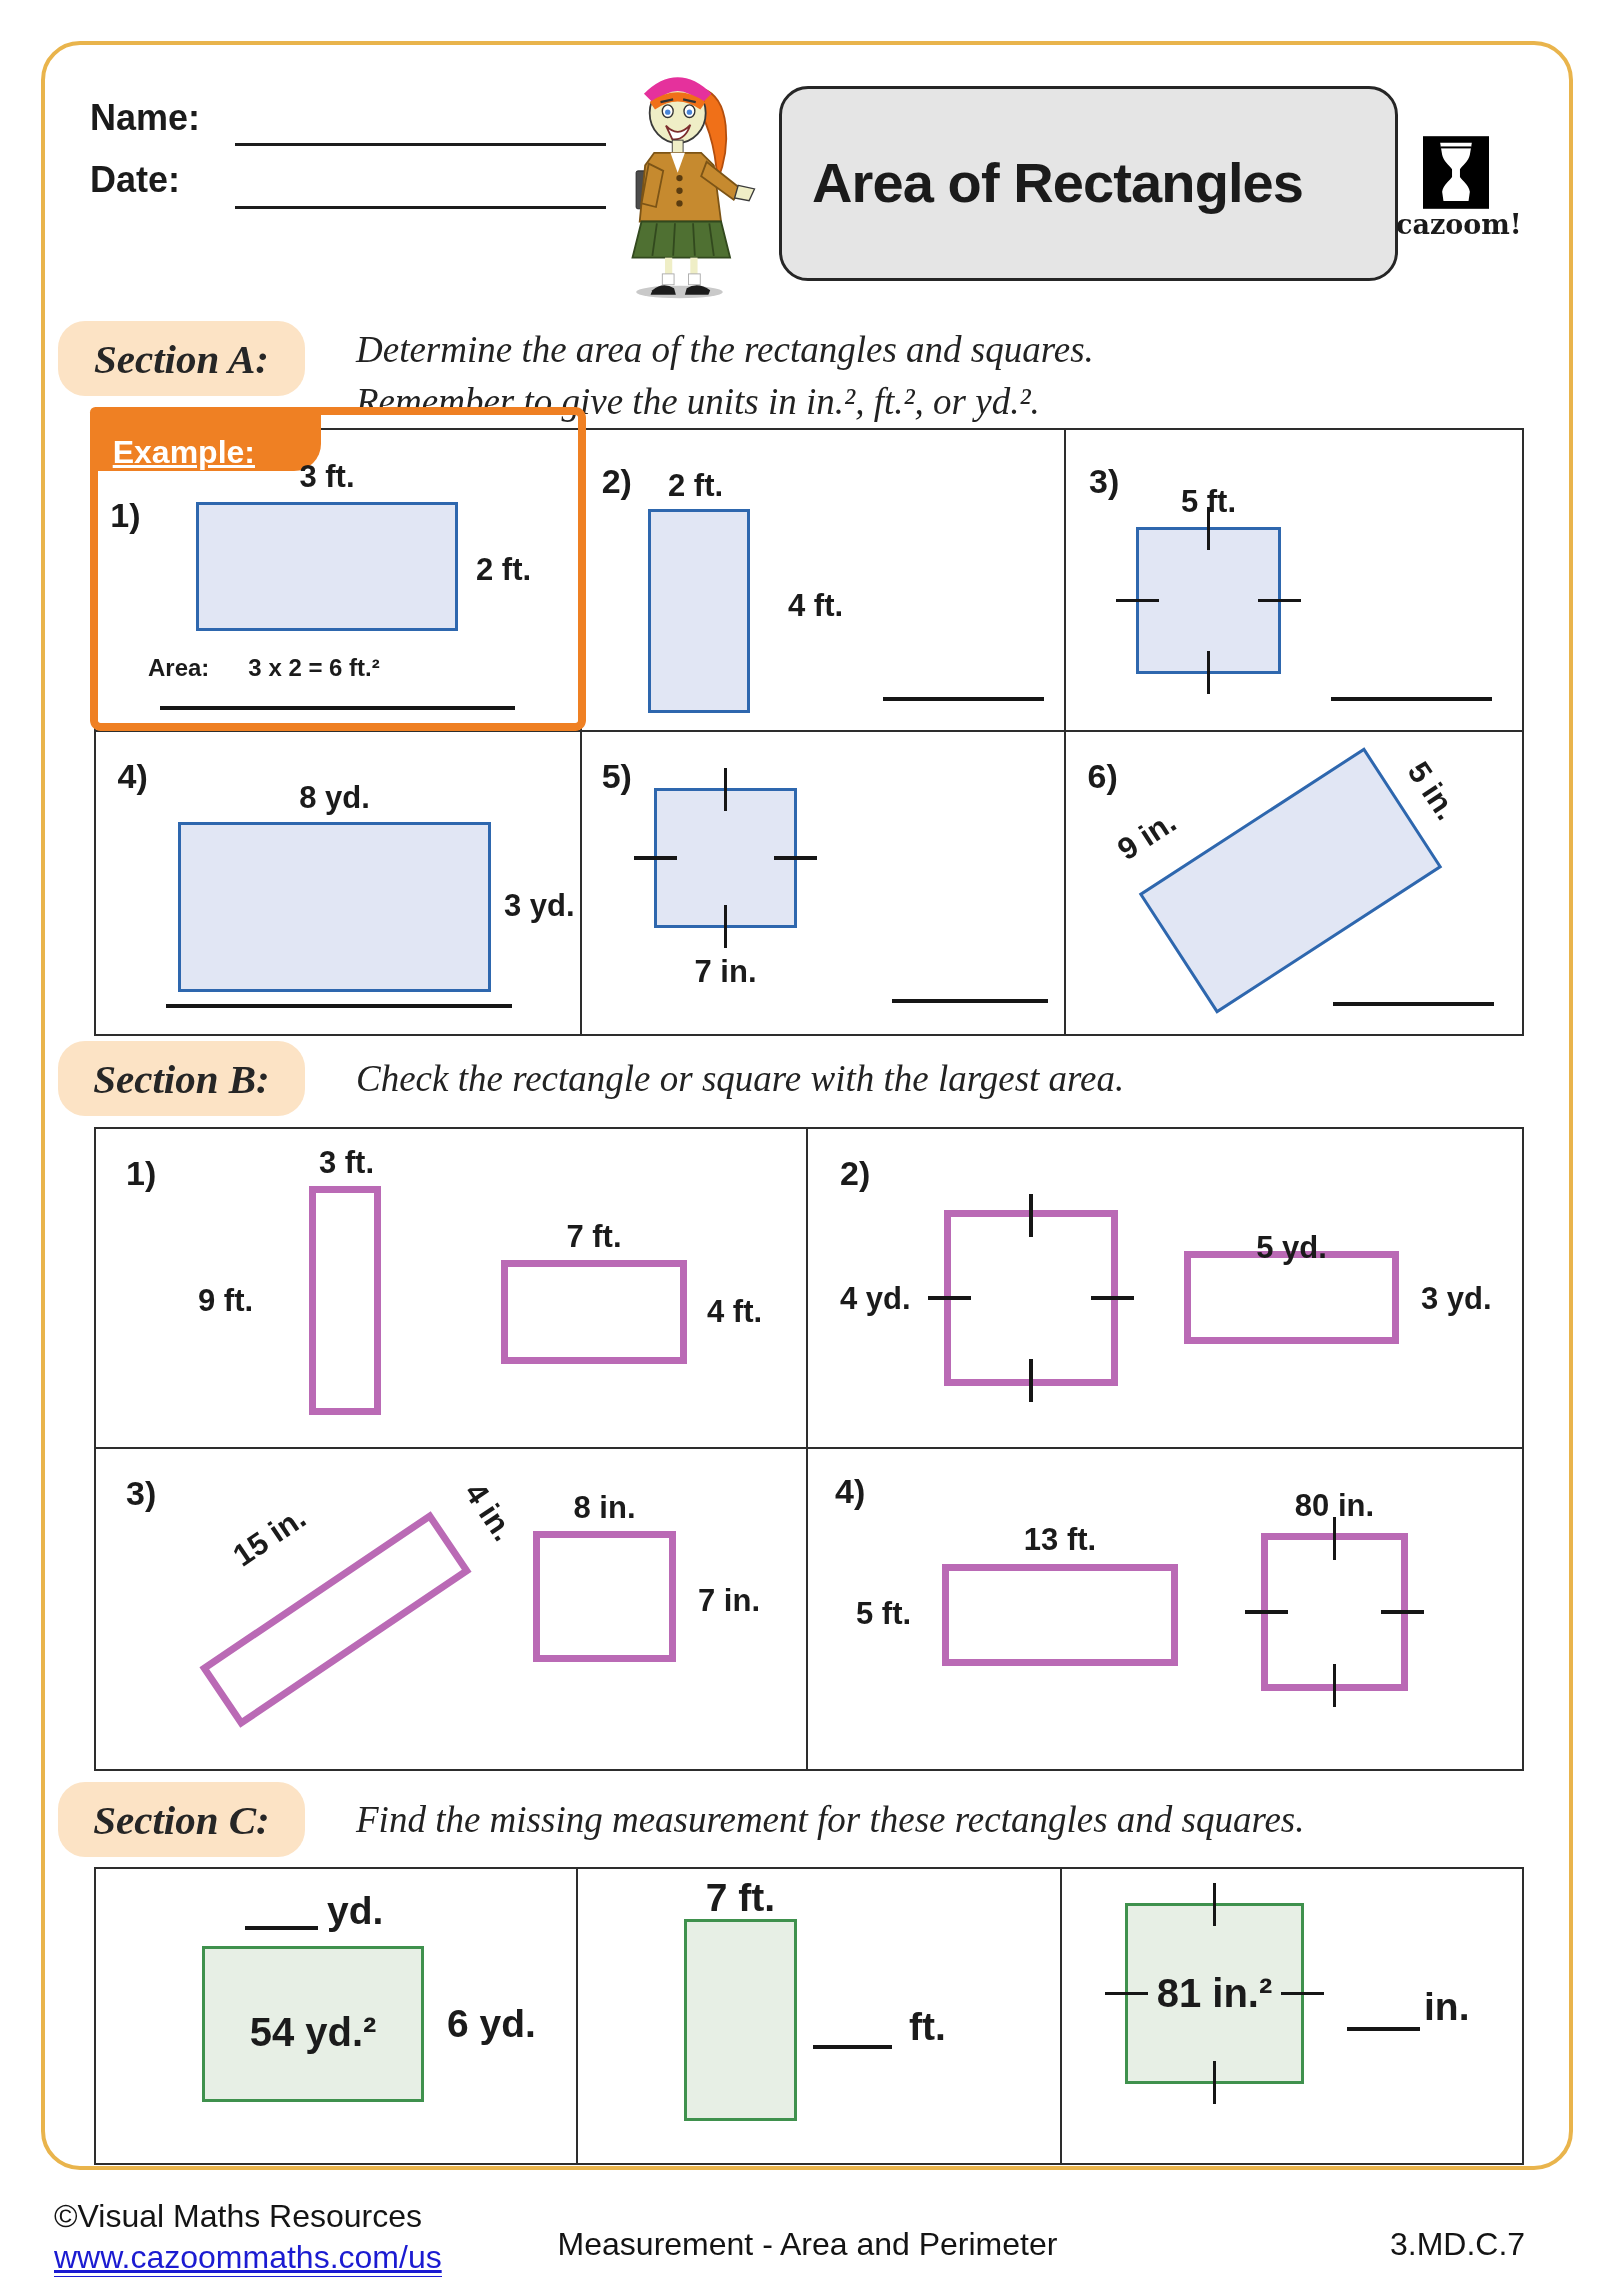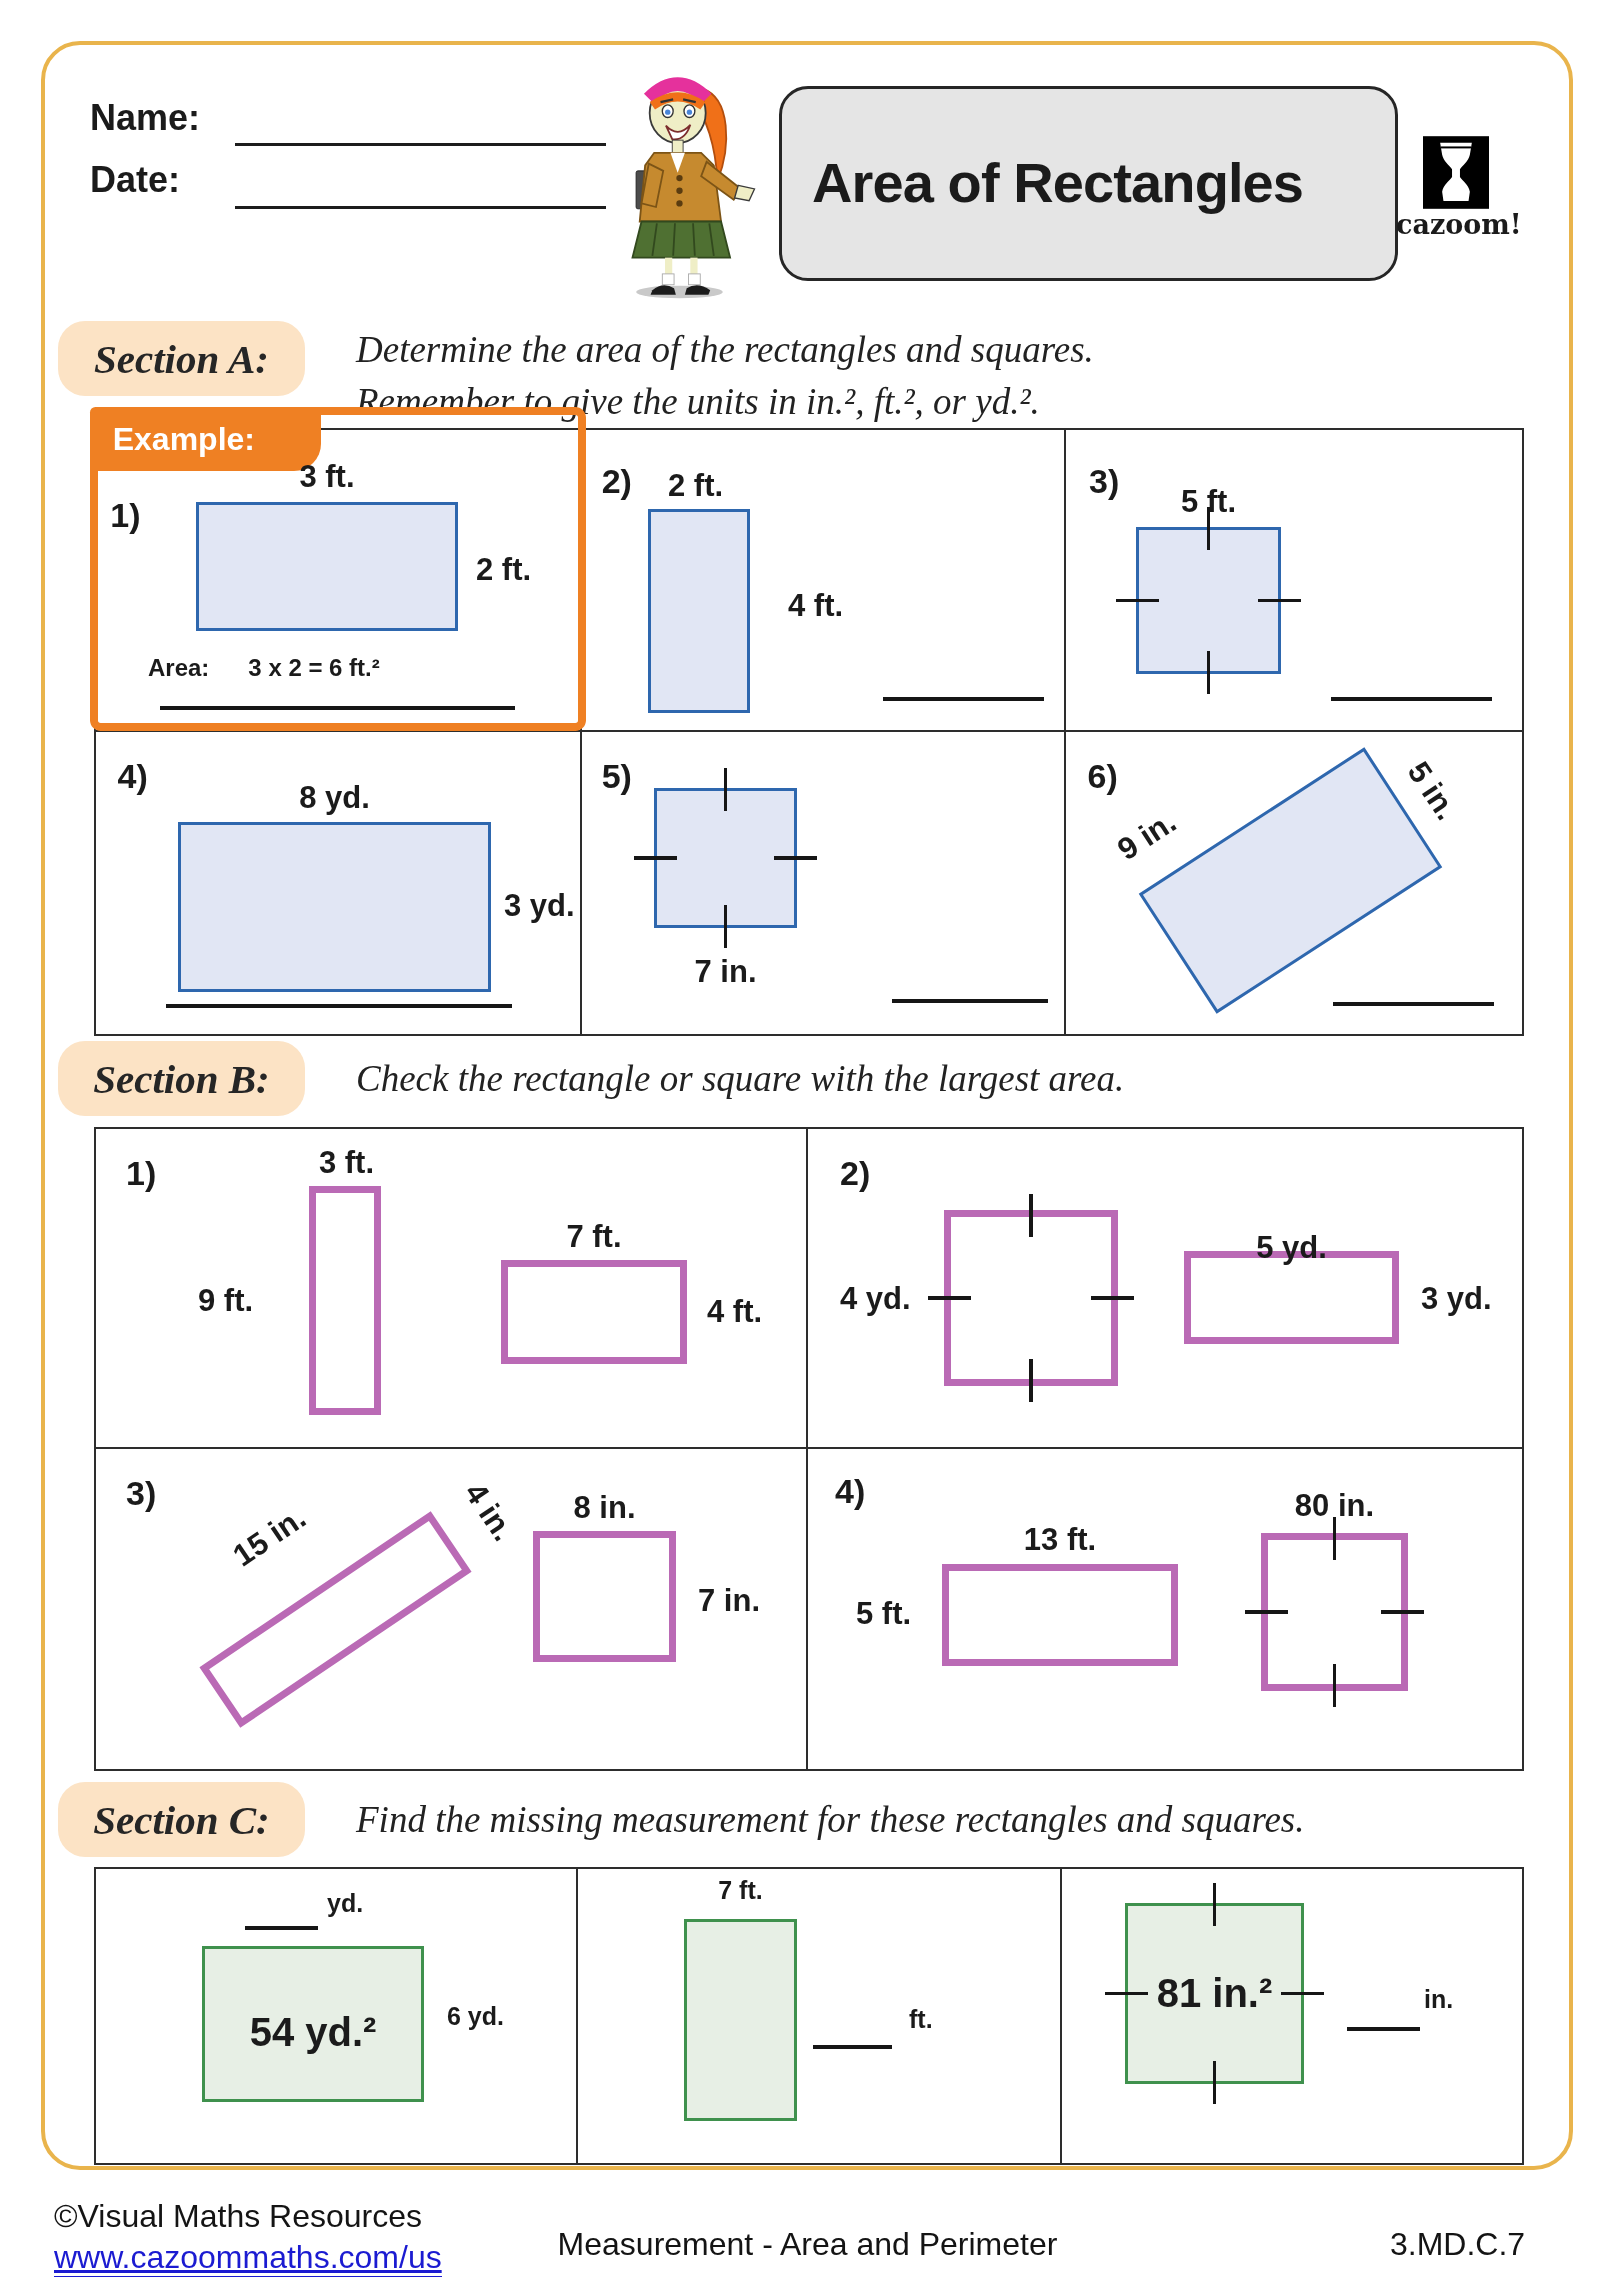--- a/index.html
+++ b/index.html
@@ -18,33 +18,33 @@
   .grid{position:absolute;left:94px;border:2.7px solid #2d2d2d;display:grid;background:#fff;}
   #tableA{top:428px;grid-template-columns:486px 484px 456px;grid-template-rows:302px 302px;}
   #tableB{top:1127px;grid-template-columns:712px 714px;grid-template-rows:320px 320px;}
   #tableC{top:1867px;grid-template-columns:482px 484px 460px;grid-template-rows:294px;}
   .cell{position:relative;box-sizing:border-box;}
   .br{border-right:2.7px solid #2d2d2d;}
   .bb{border-bottom:2.7px solid #2d2d2d;}
   .num{position:absolute;font-weight:700;font-size:34px;}
   .dim{position:absolute;font-weight:700;font-size:31px;white-space:nowrap;}
   .ctr{text-align:center;}
-  .cdim{font-size:25px;}
+  .cdim{font-size:39px;}
   .shape{position:absolute;box-sizing:border-box;}
   .blue{background:#E1E6F4;border:3.6px solid #2E67AE;}
   .purple{background:#fff;border:7.2px solid #BA6AB5;}
   .green{background:#E7EFE5;border:3.6px solid #3F914D;}
   .tick{position:absolute;background:#161616;}
   .tick.t{left:50%;top:-23px;width:3.6px;height:43px;margin-left:-1.8px;}
   .tick.b{left:50%;bottom:-23px;width:3.6px;height:43px;margin-left:-1.8px;}
   .tick.l{left:-23px;top:50%;width:43px;height:3.6px;margin-top:-1.8px;}
   .tick.r{right:-23px;top:50%;width:43px;height:3.6px;margin-top:-1.8px;}
   .ans{position:absolute;height:3.6px;background:#161616;}
   .exbox{position:absolute;left:-6.3px;top:-23px;width:496px;height:324px;border:8px solid #EF8023;border-radius:10.7px;box-sizing:border-box;}
-  .extab{position:absolute;left:-6.3px;top:-23px;width:231px;height:64px;background:#EF8023;border-radius:5.4px 0 27px 0;color:#fff;font-weight:700;font-size:32px;display:flex;align-items:center;padding-left:23px;box-sizing:border-box;}
+  .extab{position:absolute;left:-6.3px;top:-23px;width:231px;height:64px;background:#EF8023;border-radius:5.4px 0 27px 0;color:#fff;font-weight:700;font-size:32px;display:flex;align-items:flex-end;padding-left:23px;box-sizing:border-box;text-decoration:underline;}
   .areaRow{position:absolute;left:52px;top:224px;font-weight:700;font-size:24px;display:flex;gap:39px;white-space:nowrap;}
   .c-area{position:absolute;display:flex;flex-direction:column;align-items:center;justify-content:center;text-align:center;font-weight:700;font-size:40px;line-height:45px;}
   .foot{position:absolute;font-size:32px;color:#141414;white-space:nowrap;}
   a.foot{color:#1B1BD1;text-decoration:underline;border-bottom:1.8px solid #1B1BD1;cursor:pointer;}
 </style>
 </head>
 <body>
 
 <div class="frame"></div>
 

